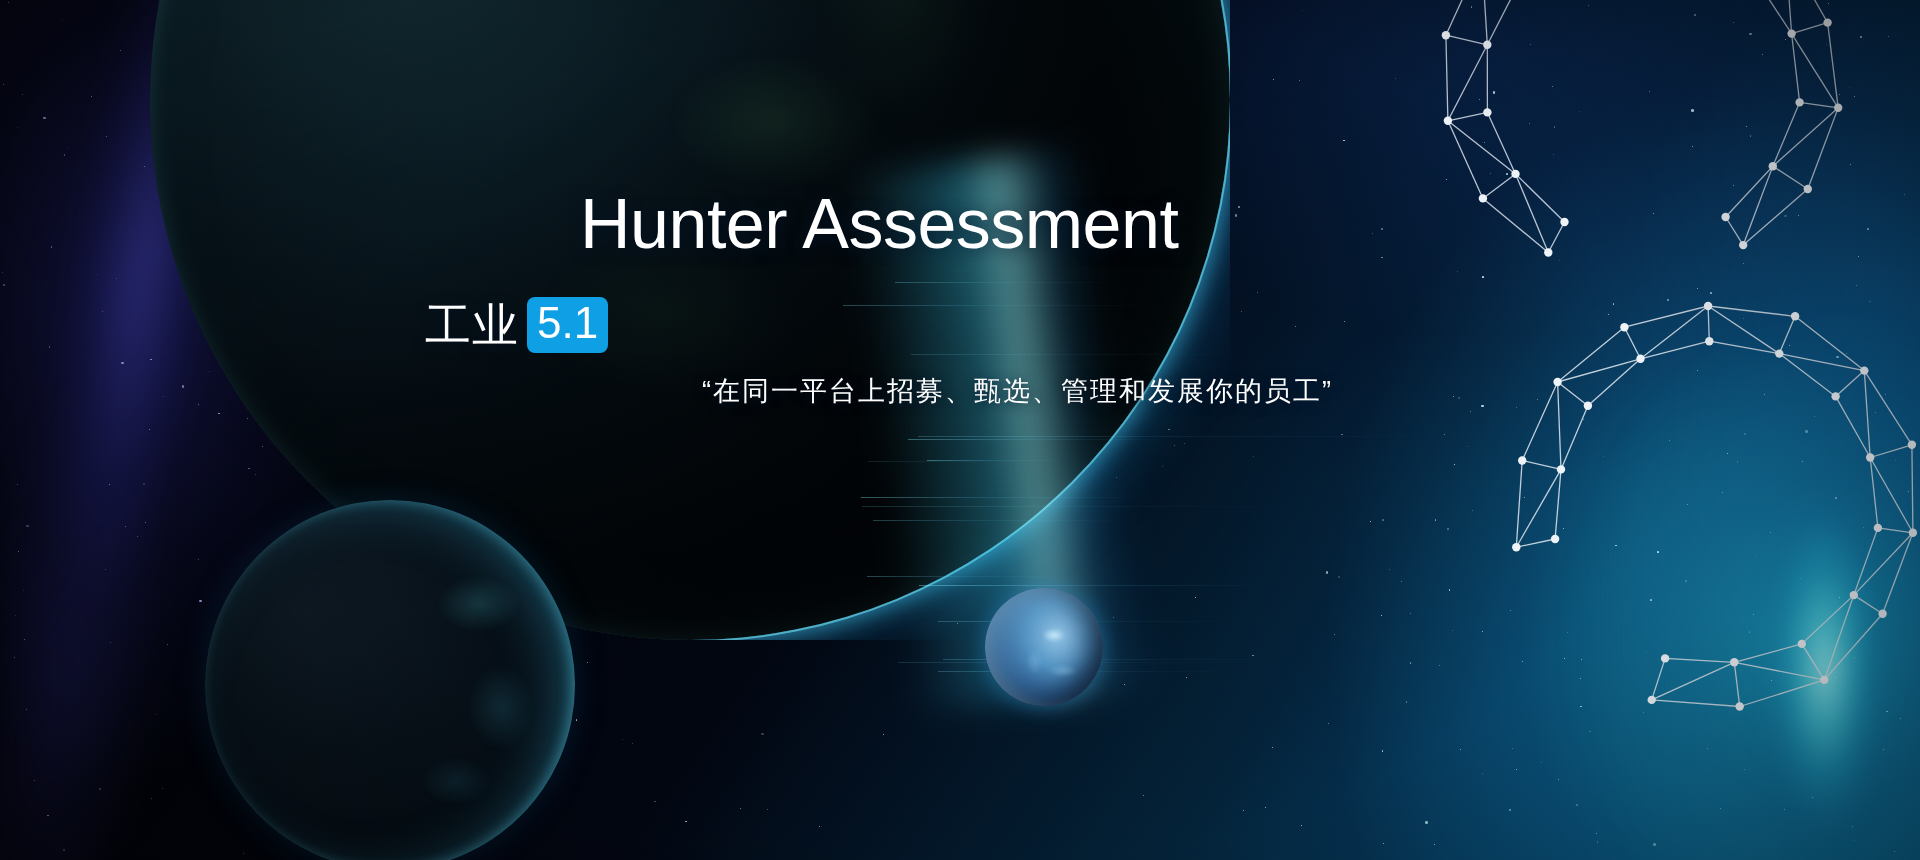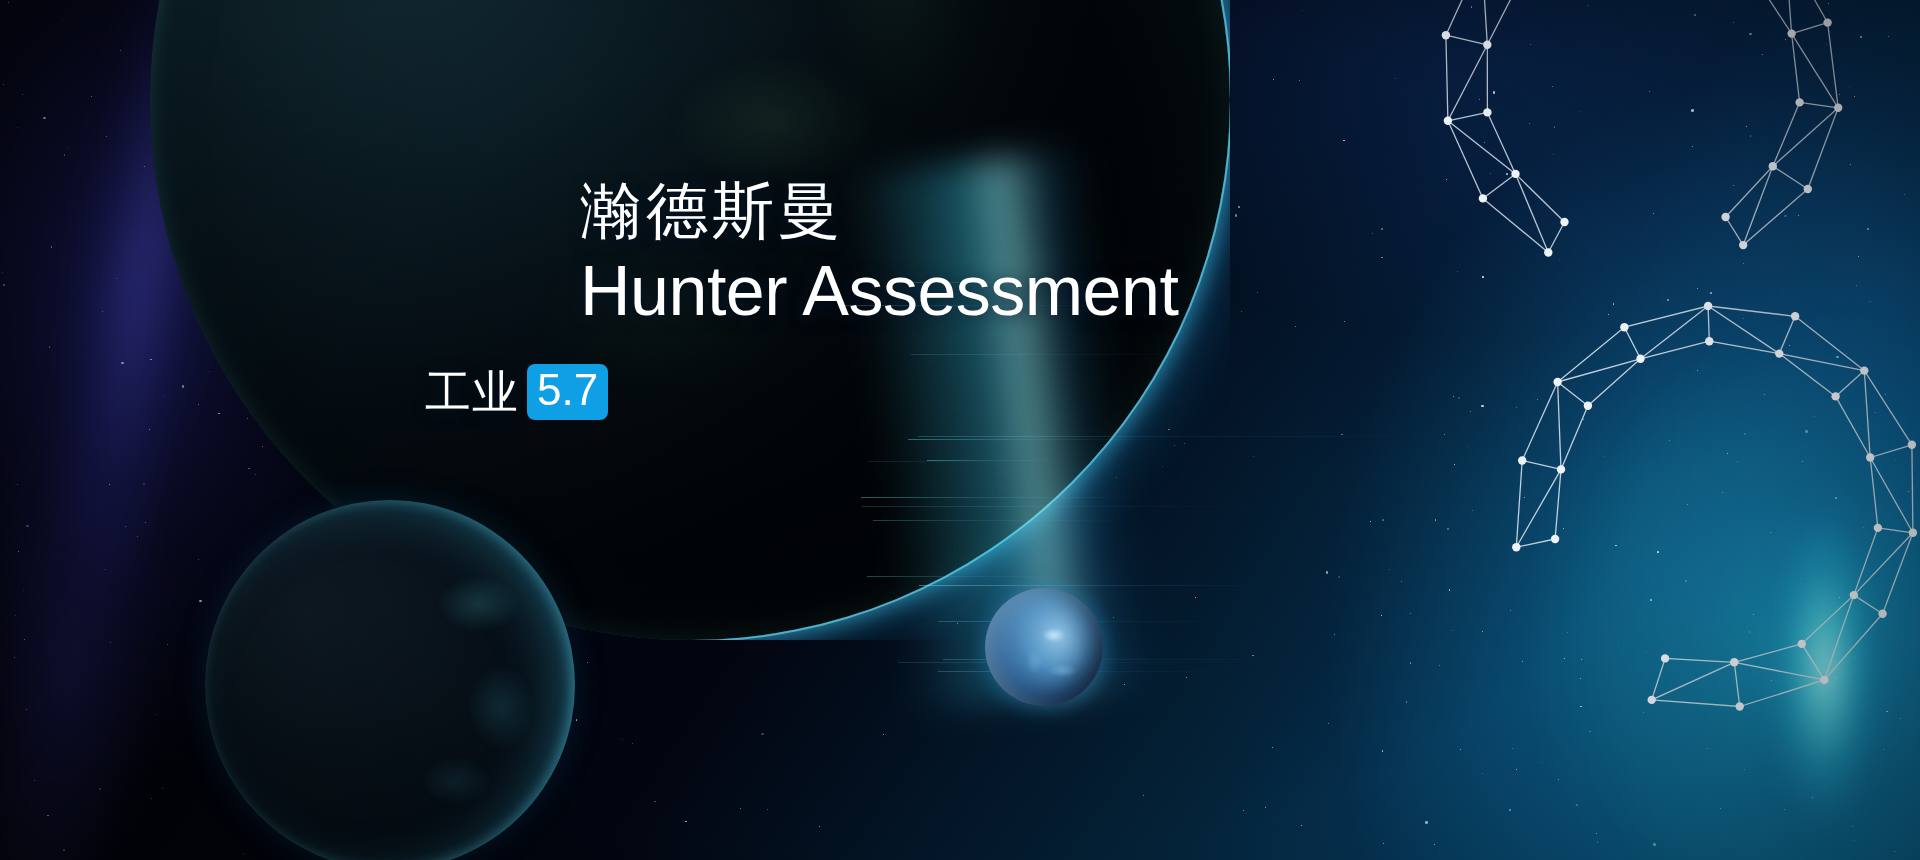--- a/index.html
+++ b/index.html
@@ -809,23 +809,23 @@
           <circle cx="301.8" cy="353.9" r="4.2"></circle>
           <circle cx="234.3" cy="372.3" r="4.2"></circle>
           <circle cx="165.1" cy="368.4" r="4.2"></circle>
         </g>
     </svg>
   </div>
 
   <div class="vignette"></div>
 
   <div class="copy">
-    <div class="brand-cn">瀚德斯曼</div>
     <div class="brand-en">Hunter Assessment</div>
 
     <div class="tagline">
       <span>工业</span>
-      <span class="badge-40">5.7</span>
+      <span class="badge-40">5.1</span>
     </div>
 
+    <div class="quote">“在同一平台上招募、甄选、管理和发展你的员工”</div>
   </div>
 
 </div>
 
 </body></html>

